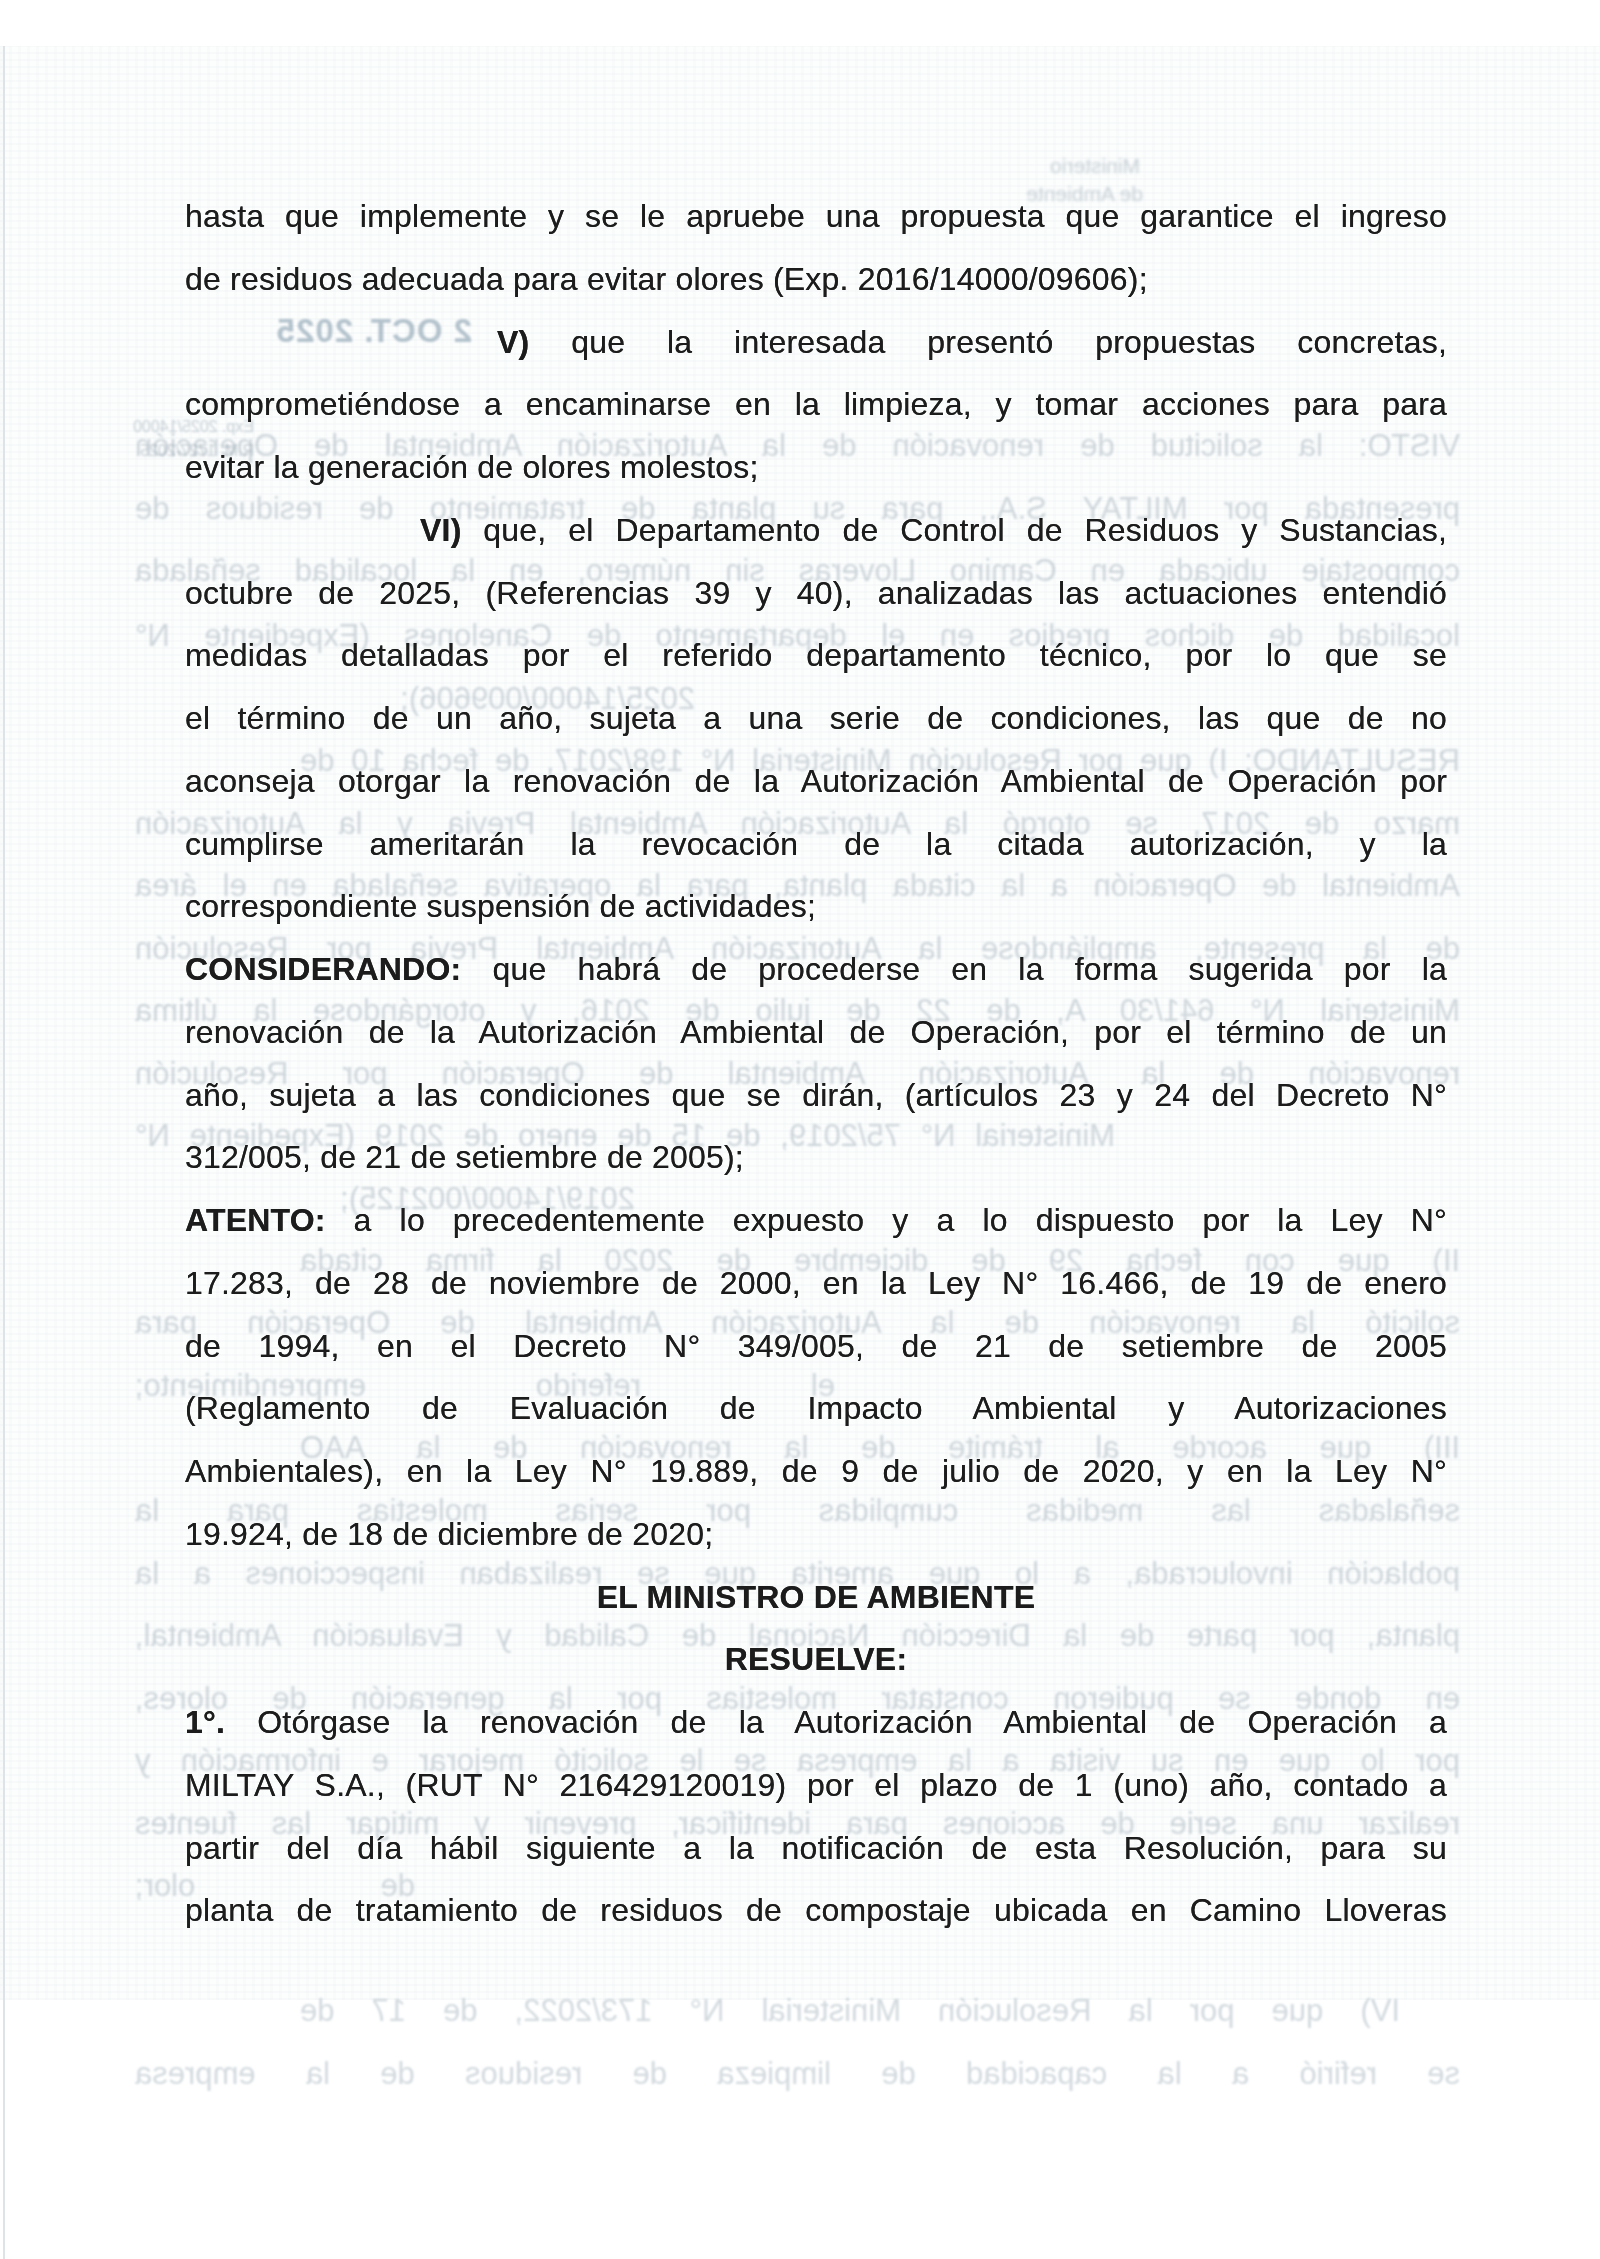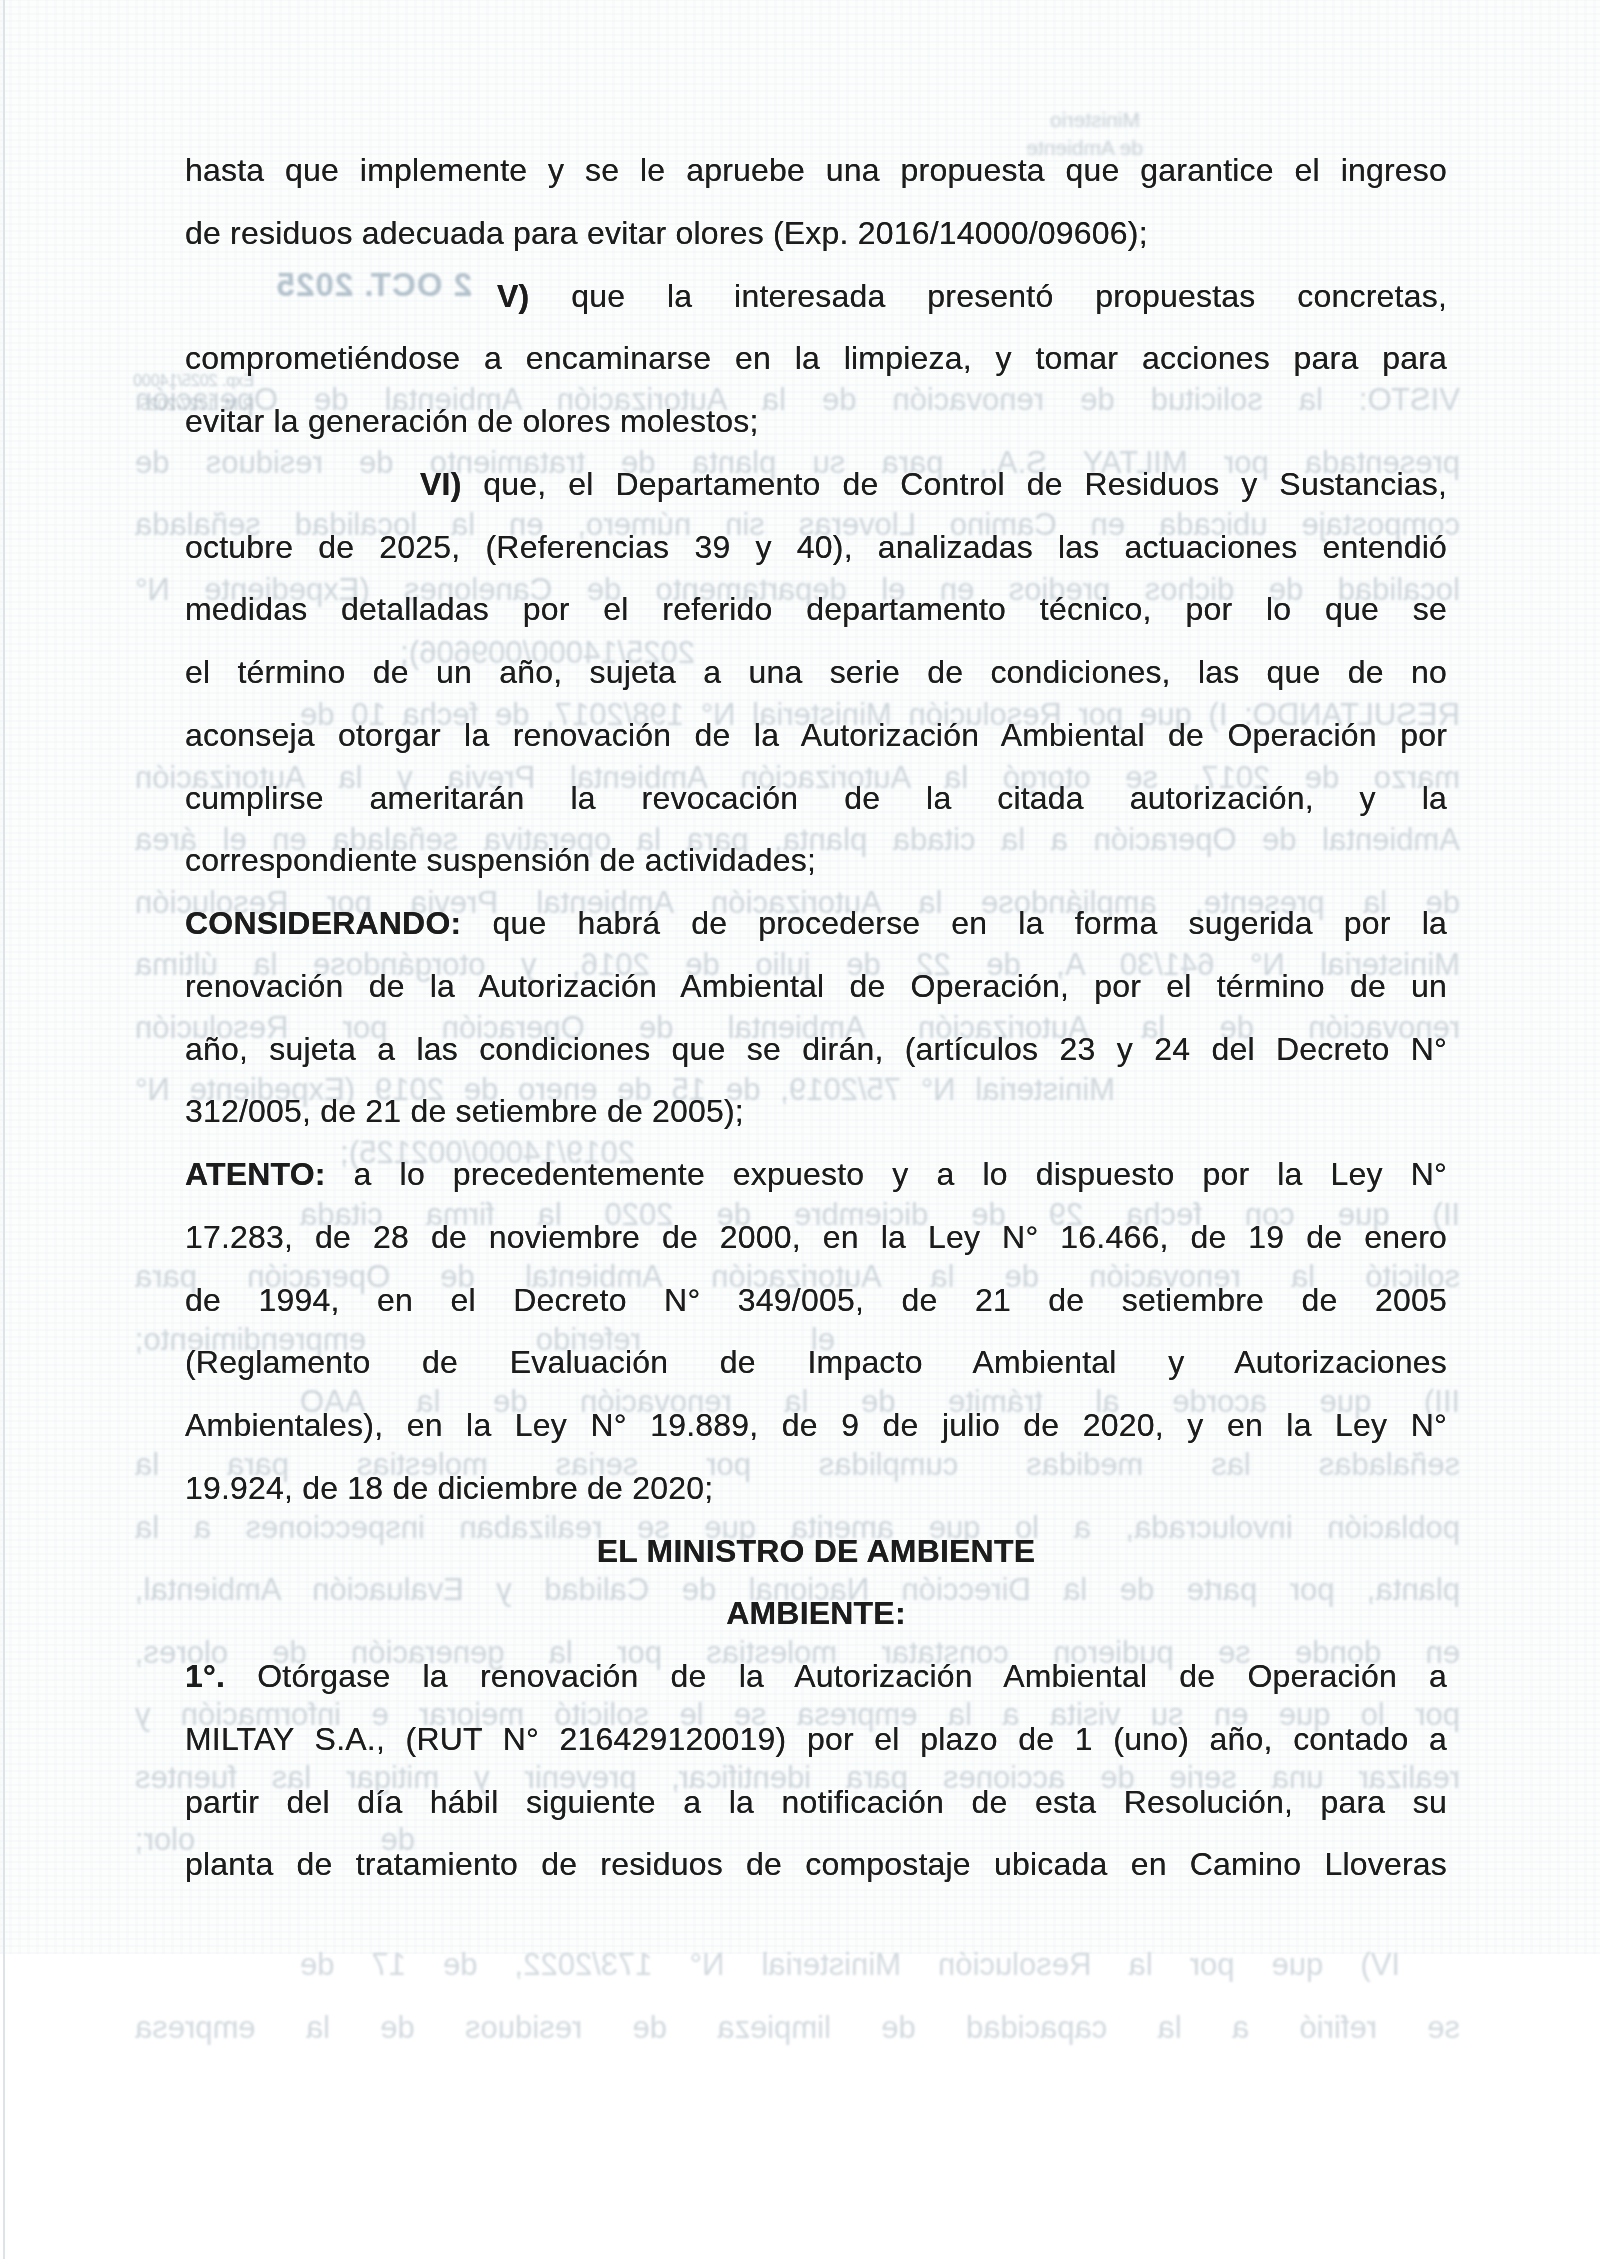--- a/index.html
+++ b/index.html
@@ -9,20 +9,21 @@
     background:#ffffff;
     overflow:hidden;
   }
   .page{
     position:relative;
     width:1600px;height:1954px;
     background:#fcfdfd;
     background-image:
       repeating-linear-gradient(0deg, rgba(226,233,236,0.18) 0 2px, transparent 2px 7px),
       repeating-linear-gradient(90deg, rgba(229,236,239,0.15) 0 3px, transparent 3px 9px);
+    margin-top: 46px;
   }
   .scan-edge{
     position:absolute;left:3px;top:0;width:2px;height:2259px;
     background:#dde3e6;
   }
   
   .ghost-layer{position:absolute;inset:0;pointer-events:none;}
   .ghost{
     position:absolute;
     color:rgba(148,165,177,0.42);
@@ -131,20 +132,20 @@
       <div class="doc-line">renovación de la Autorización Ambiental de Operación, por el término de un</div>
       <div class="doc-line">año, sujeta a las condiciones que se dirán, (artículos 23 y 24 del Decreto N°</div>
       <div class="doc-line align-left">312/005, de 21 de setiembre de 2005);</div>
       <div class="doc-line"><b>ATENTO:</b> a lo precedentemente expuesto y a lo dispuesto por la Ley N°</div>
       <div class="doc-line">17.283, de 28 de noviembre de 2000, en la Ley N° 16.466, de 19 de enero</div>
       <div class="doc-line">de 1994, en el Decreto N° 349/005, de 21 de setiembre de 2005</div>
       <div class="doc-line">(Reglamento de Evaluación de Impacto Ambiental y Autorizaciones</div>
       <div class="doc-line">Ambientales), en la Ley N° 19.889, de 9 de julio de 2020, y en la Ley N°</div>
       <div class="doc-line align-left">19.924, de 18 de diciembre de 2020;</div>
       <div class="doc-line align-center"><b>EL MINISTRO DE AMBIENTE</b></div>
-      <div class="doc-line align-center"><b>AMBIENTE:</b></div>
+      <div class="doc-line align-center"><b>RESUELVE:</b></div>
       <div class="doc-line"><b>1°.</b> Otórgase la renovación de la Autorización Ambiental de Operación a</div>
       <div class="doc-line">MILTAY S.A., (RUT N° 216429120019) por el plazo de 1 (uno) año, contado a</div>
       <div class="doc-line">partir del día hábil siguiente a la notificación de esta Resolución, para su</div>
       <div class="doc-line">planta de tratamiento de residuos de compostaje ubicada en Camino Lloveras</div>
     </div>
 
 </div>
 
 </body></html>

